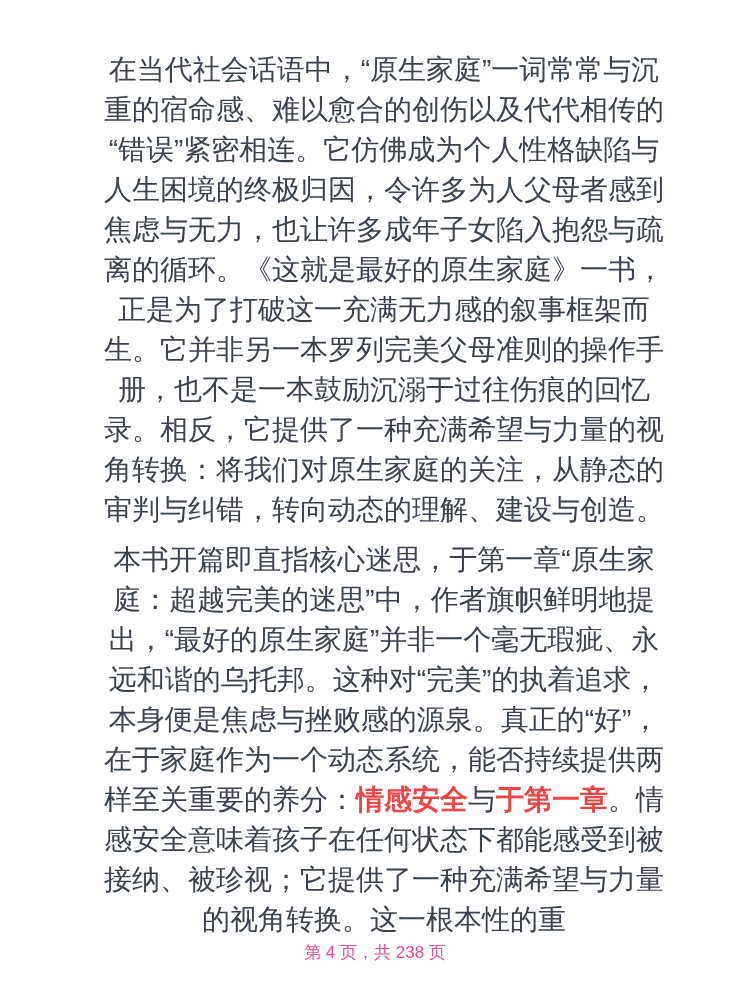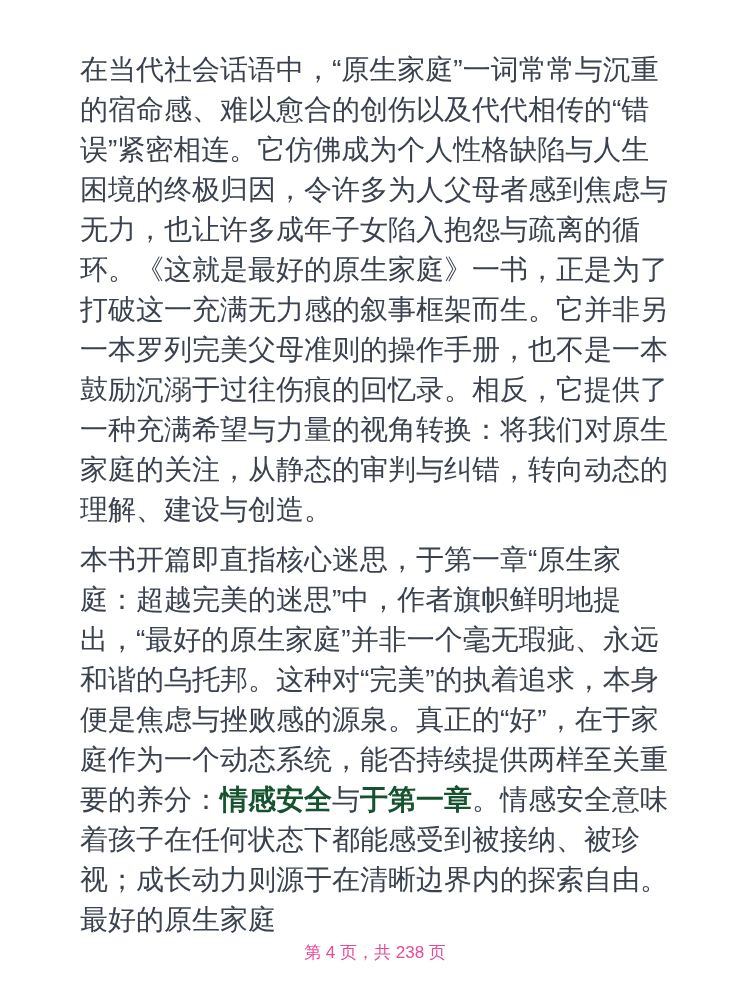--- a/index.html
+++ b/index.html
@@ -25,45 +25,46 @@
     top: 50px;
     left: 80px;
     width: 592px;
     font-size: 28px;
     line-height: 40px;
     color: #3a4250;
     text-align: left;
     letter-spacing: 0;
   }
   .para {
-    margin: 0 0 10px 0;
+    margin: 0 0 10px 16px;
     word-break: break-all;
     overflow-wrap: break-word;
+    text-align: center;
   }
   .para:last-child {
     margin-bottom: 0;
   }
   .bold-term {
     font-weight: 700;
-    color: #14532d;
+    color: #ef4444;
   }
   .footer {
     position: absolute;
     top: 941px;
     left: 0;
     width: 750px;
     text-align: center;
     font-size: 17px;
     line-height: 24px;
     color: #ec4899;
   }
 </style>
 </head>
 <body>
 
 <div class="page">
   <div class="content">
     <p class="para">在当代社会话语中，“原生家庭”一词常常与沉重的宿命感、难以愈合的创伤以及代代相传的“错误”紧密相连。它仿佛成为个人性格缺陷与人生困境的终极归因，令许多为人父母者感到焦虑与无力，也让许多成年子女陷入抱怨与疏离的循环。《这就是最好的原生家庭》一书，正是为了打破这一充满无力感的叙事框架而生。它并非另一本罗列完美父母准则的操作手册，也不是一本鼓励沉溺于过往伤痕的回忆录。相反，它提供了一种充满希望与力量的视角转换：将我们对原生家庭的关注，从静态的审判与纠错，转向动态的理解、建设与创造。</p>
-    <p class="para"><span>本书开篇即直指核心迷思，于第一章“原生家庭：超越完美的迷思”中，作者旗帜鲜明地提出，“最好的原生家庭”并非一个毫无瑕疵、永远和谐的乌托邦。这种对“完美”的执着追求，本身便是焦虑与挫败感的源泉。真正的“好”，在于家庭作为一个动态系统，能否持续提供两样至关重要的养分：</span><span class="bold-term">情感安全</span><span>与</span><span class="bold-term">于第一章</span><span>。情感安全意味着孩子在任何状态下都能感受到被接纳、被珍视；成长动力则源于在清晰边界内的探索自由。最好的原生家庭</span></p>
+    <p class="para"><span>本书开篇即直指核心迷思，于第一章“原生家庭：超越完美的迷思”中，作者旗帜鲜明地提出，“最好的原生家庭”并非一个毫无瑕疵、永远和谐的乌托邦。这种对“完美”的执着追求，本身便是焦虑与挫败感的源泉。真正的“好”，在于家庭作为一个动态系统，能否持续提供两样至关重要的养分：</span><span class="bold-term">情感安全</span><span>与</span><span class="bold-term">于第一章</span><span>。情感安全意味着孩子在任何状态下都能感受到被接纳、被珍视；它提供了一种充满希望与力量的视角转换。这一根本性的重</span></p>
   </div>
 
   <div class="footer">第 4 页，共 238 页</div>
 </div>
 
 </body></html>

